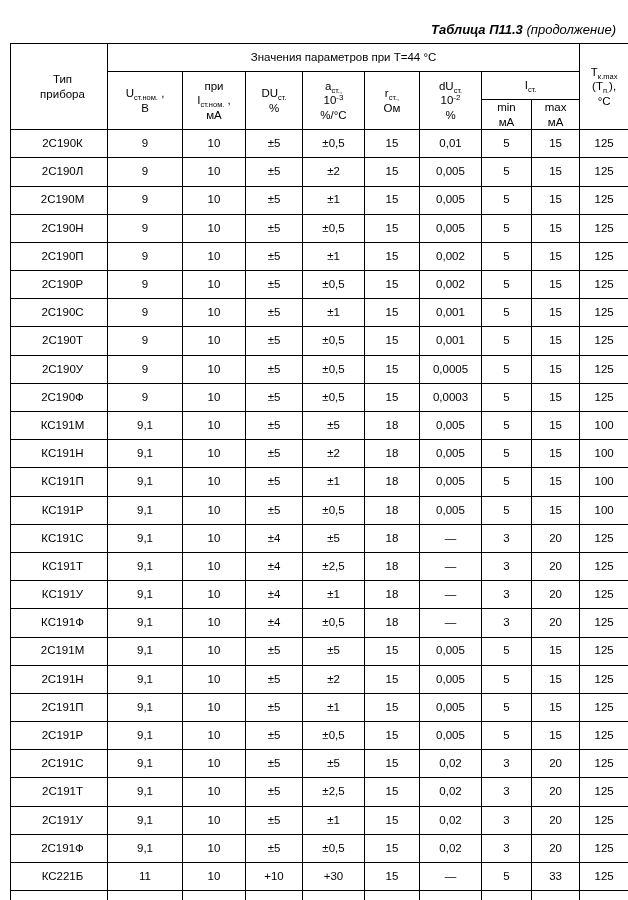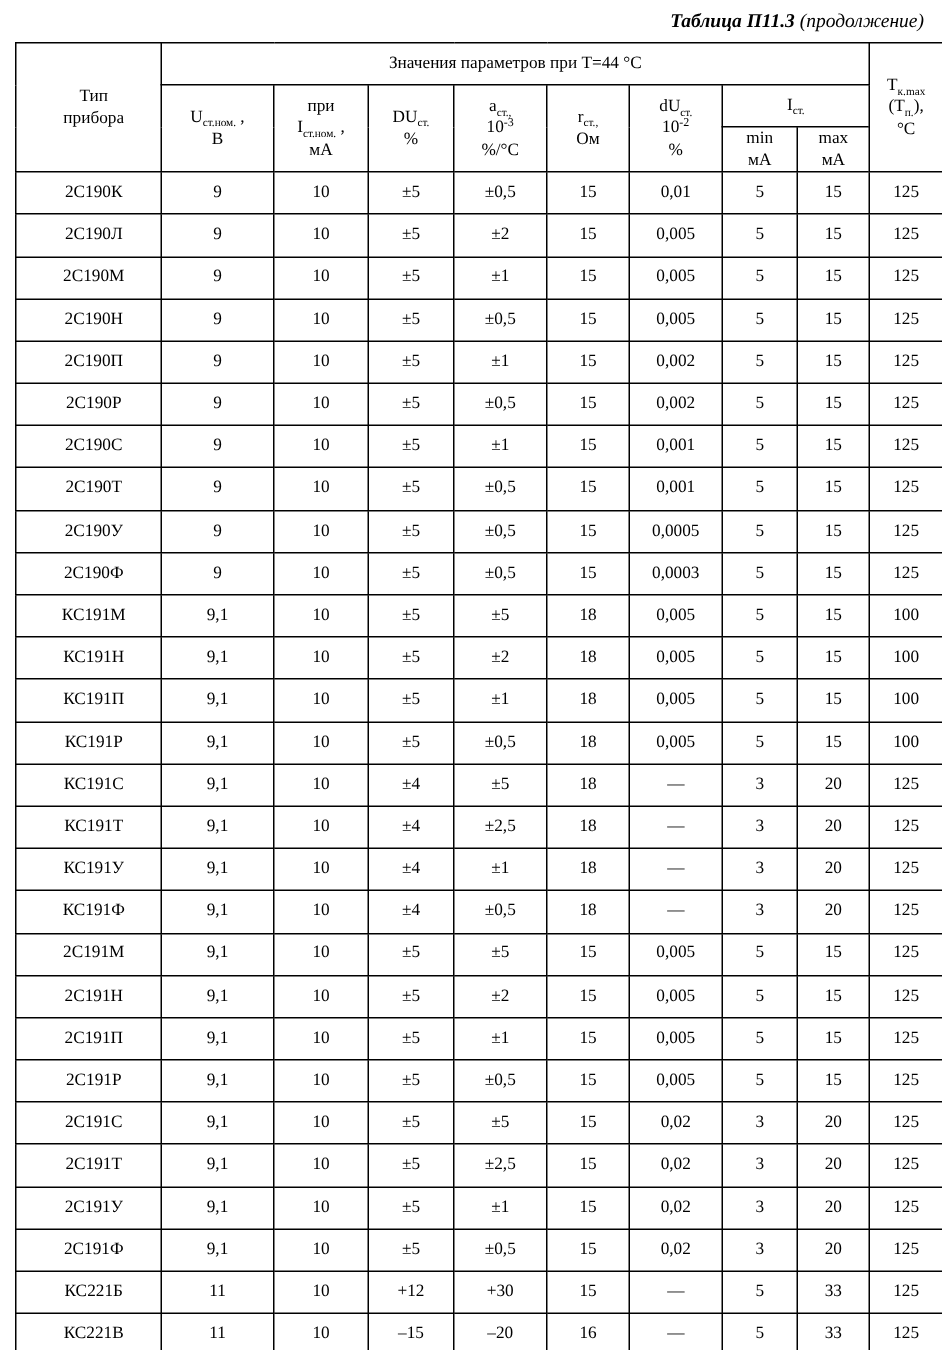--- a/index.html
+++ b/index.html
@@ -12,22 +12,21 @@
     height: 900px;
     font-family: "Liberation Sans", sans-serif;
     color: #000000;
     overflow: hidden;
   }
   .page {
     position: relative;
     width: 628px;
     height: 900px;
     box-sizing: border-box;
-    padding: 6px 10px 0 10px;
-    font-family: Liberation Serif, serif;
+    padding: 22px 10px 0 10px;
   }
   .caption {
     text-align: right;
     font-size: 13px;
     margin: 0 2px 6px 0;
     white-space: nowrap;
   }
   .caption .cap-bold {
     font-weight: bold;
     font-style: italic;
@@ -480,21 +479,21 @@
           <td>15</td>
           <td>0,02</td>
           <td>3</td>
           <td>20</td>
           <td>125</td>
         </tr>
         <tr>
           <td class="typecol">КС221Б</td>
           <td>11</td>
           <td>10</td>
-          <td>+12</td>
+          <td>+10</td>
           <td>+30</td>
           <td>15</td>
           <td class=" dash">—</td>
           <td>5</td>
           <td>33</td>
           <td>125</td>
         </tr>
         <tr>
           <td class="typecol">КС221В</td>
           <td>11</td>

